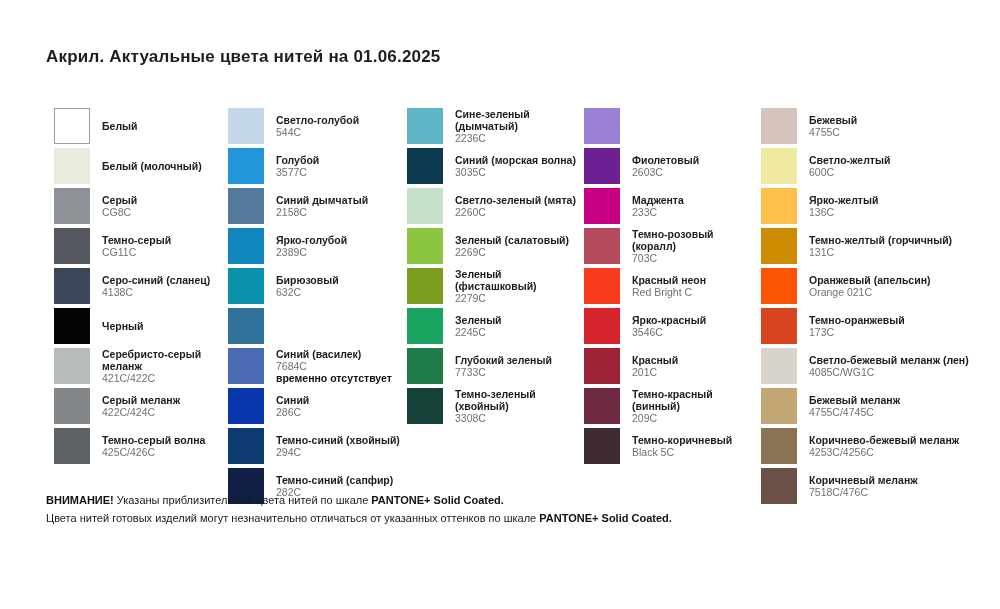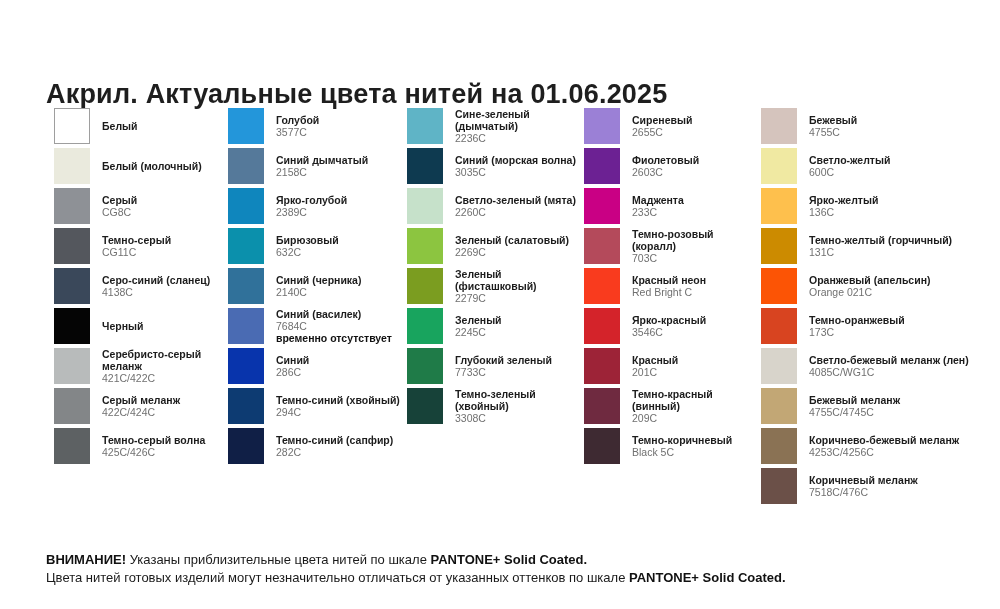--- a/index.html
+++ b/index.html
@@ -3,41 +3,41 @@
 <meta charset="utf-8">
 <style>
   html,body{margin:0;padding:0;background:#ffffff;}
   body{
     width:1000px;height:609px;position:relative;overflow:hidden;
     font-family:"Liberation Sans","DejaVu Sans",sans-serif;
     -webkit-font-smoothing:antialiased;
   }
   .page-title{
     position:absolute;left:46px;top:47px;
-    font-size:27px;font-weight:700;color:#1e1e1e;letter-spacing:.2px;margin-top:32px;
+    font-size:17px;font-weight:700;color:#1e1e1e;letter-spacing:.2px;
   }
   .color-grid{position:absolute;left:48px;top:108px;width:930px;height:400px;}
   .column{position:absolute;top:0;width:176px;}
   .column:nth-child(1){left:6px;}
   .column:nth-child(2){left:180px;}
   .column:nth-child(3){left:359px;}
   .column:nth-child(4){left:536px;}
   .column:nth-child(5){left:713px;width:242px;}
   .row{display:flex;align-items:center;height:36px;margin-bottom:4px;}
   .swatch{
     width:36px;height:36px;flex:0 0 36px;box-sizing:border-box;
   }
   .swatch.bordered{border:1px solid #9e9e9e;}
   .label{margin-left:12px;flex:1;line-height:12px;}
   .name{font-size:10.5px;font-weight:700;color:#1c1c1c;}
   .code{font-size:10.5px;font-weight:400;color:#707070;}
   .note{font-size:10.5px;font-weight:700;color:#111111;}
   .footer{
-    position:absolute;left:46px;top:551px;width:910px;
-    font-size:13px;line-height:17.5px;color:#1a1a1a;
+    position:absolute;left:46px;top:492px;width:910px;
+    font-size:11px;line-height:17.5px;color:#1a1a1a;
   }
   .footer b{font-weight:700;color:#111111;}
 </style>
 </head>
 <body>
 
 <div class="page-title">Акрил. Актуальные цвета нитей на 01.06.2025</div>
 
 <div class="color-grid">
     <div class="column">
@@ -97,20 +97,27 @@
       <div class="row">
         <div class="swatch" style="background: rgb(93, 97, 99);"></div>
         <div class="label">
           <div class="name">Темно-серый волна</div>
           <div class="code">425C/426C</div>
         </div>
       </div>
     </div>
     <div class="column">
       <div class="row">
+        <div class="swatch" style="background: rgb(195, 215, 233);"></div>
+        <div class="label">
+          <div class="name">Светло-голубой</div>
+          <div class="code">544C</div>
+        </div>
+      </div>
+      <div class="row">
         <div class="swatch" style="background: rgb(35, 150, 218);"></div>
         <div class="label">
           <div class="name">Голубой</div>
           <div class="code">3577C</div>
         </div>
       </div>
       <div class="row">
         <div class="swatch" style="background: rgb(85, 121, 154);"></div>
         <div class="label">
           <div class="name">Синий дымчатый</div>
@@ -126,24 +133,20 @@
       </div>
       <div class="row">
         <div class="swatch" style="background: rgb(11, 144, 172);"></div>
         <div class="label">
           <div class="name">Бирюзовый</div>
           <div class="code">632C</div>
         </div>
       </div>
       <div class="row">
         <div class="swatch" style="background: rgb(48, 113, 154);"></div>
-        <div class="label">
-          <div class="name">Синий (черника)</div>
-          <div class="code">2140C</div>
-        </div>
       </div>
       <div class="row">
         <div class="swatch" style="background: rgb(74, 107, 179);"></div>
         <div class="label">
           <div class="name">Синий (василек)</div>
           <div class="code">7684C</div>
           <div class="note">временно отсутствует</div>
         </div>
       </div>
       <div class="row">
@@ -222,24 +225,20 @@
         <div class="swatch" style="background: rgb(23, 66, 57);"></div>
         <div class="label">
           <div class="name">Темно-зеленый (хвойный)</div>
           <div class="code">3308C</div>
         </div>
       </div>
     </div>
     <div class="column">
       <div class="row">
         <div class="swatch" style="background: rgb(155, 128, 214);"></div>
-        <div class="label">
-          <div class="name">Сиреневый</div>
-          <div class="code">2655C</div>
-        </div>
       </div>
       <div class="row">
         <div class="swatch" style="background: rgb(108, 33, 147);"></div>
         <div class="label">
           <div class="name">Фиолетовый</div>
           <div class="code">2603C</div>
         </div>
       </div>
       <div class="row">
         <div class="swatch" style="background: rgb(201, 0, 132);"></div>

